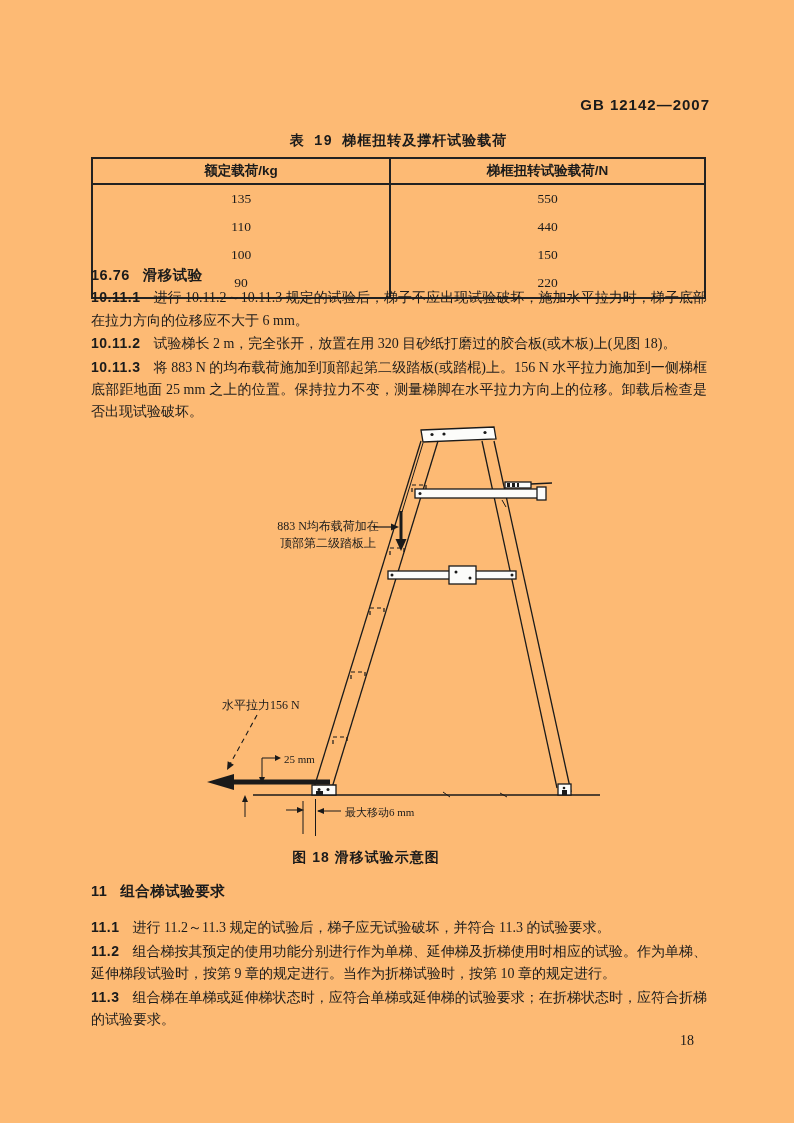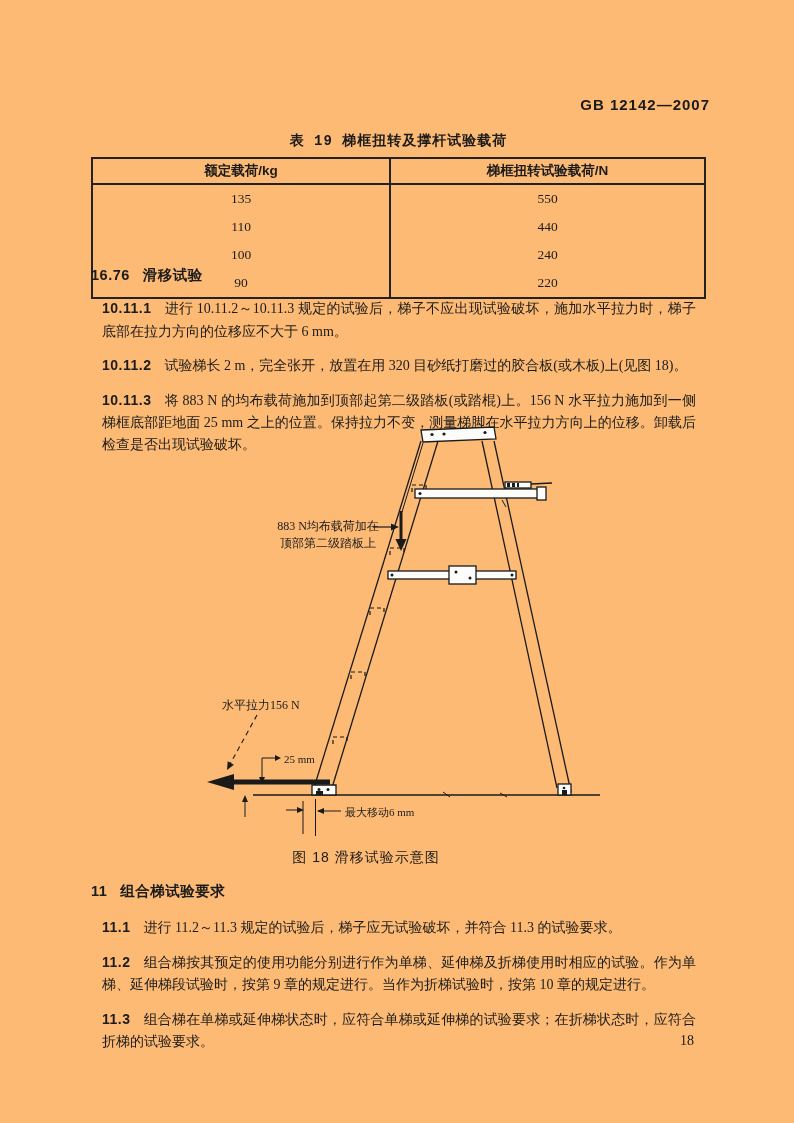--- a/index.html
+++ b/index.html
@@ -44,35 +44,35 @@
   table.t19 tr.last td{border-bottom:2px solid #222;}
   .clauses{
     position:absolute;left:91px;width:616px;
     font-size:14px;line-height:22.4px;text-align:justify;
   }
   .clauses .sec-head{
     font-family:"Liberation Sans","DejaVu Sans",sans-serif;
     font-weight:bold;font-size:14.5px;margin:0;
     text-align:left;letter-spacing:0.5px;
   }
-  .clauses p{margin:11px;}
+  .clauses p{margin:0;}
   .clauses .num{
     font-family:"Liberation Sans","DejaVu Sans",sans-serif;
     font-weight:bold;letter-spacing:0.5px;
     margin-right:13px;white-space:nowrap;
   }
   .c10{top:264px;}
   .c11{top:880px;}
   .c11 .sec-head{margin-bottom:14px;}
   .figure-svg{position:absolute;left:180px;top:420px;}
   .fig-caption{
     position:absolute;top:849px;left:0;width:732px;
     text-align:center;
     font-family:"Liberation Sans","DejaVu Sans",sans-serif;
-    font-weight:normal;font-size:14px;letter-spacing:1px;
+    font-weight:bold;font-size:14px;letter-spacing:1px;
   }
   .page-num{
     position:absolute;top:1033px;left:657px;width:60px;
     text-align:center;font-size:14px;
   }
   .figure-svg text{
     font-family:"Liberation Serif","DejaVu Serif",serif;
     fill:#1b1b1b;
   }
 </style>
@@ -96,21 +96,21 @@
       <tr>
         <td class="divider">135</td>
         <td>550</td>
       </tr>
       <tr>
         <td class="divider">110</td>
         <td>440</td>
       </tr>
       <tr>
         <td class="divider">100</td>
-        <td>240</td>
+        <td>150</td>
       </tr>
       <tr class="last">
         <td class="divider">90</td>
         <td>220</td>
       </tr>
     </tbody>
   </table>
 
   <div class="clauses c10">
     <p class="sec-head"><span class="num">16.76</span><span>滑移试验</span></p>

